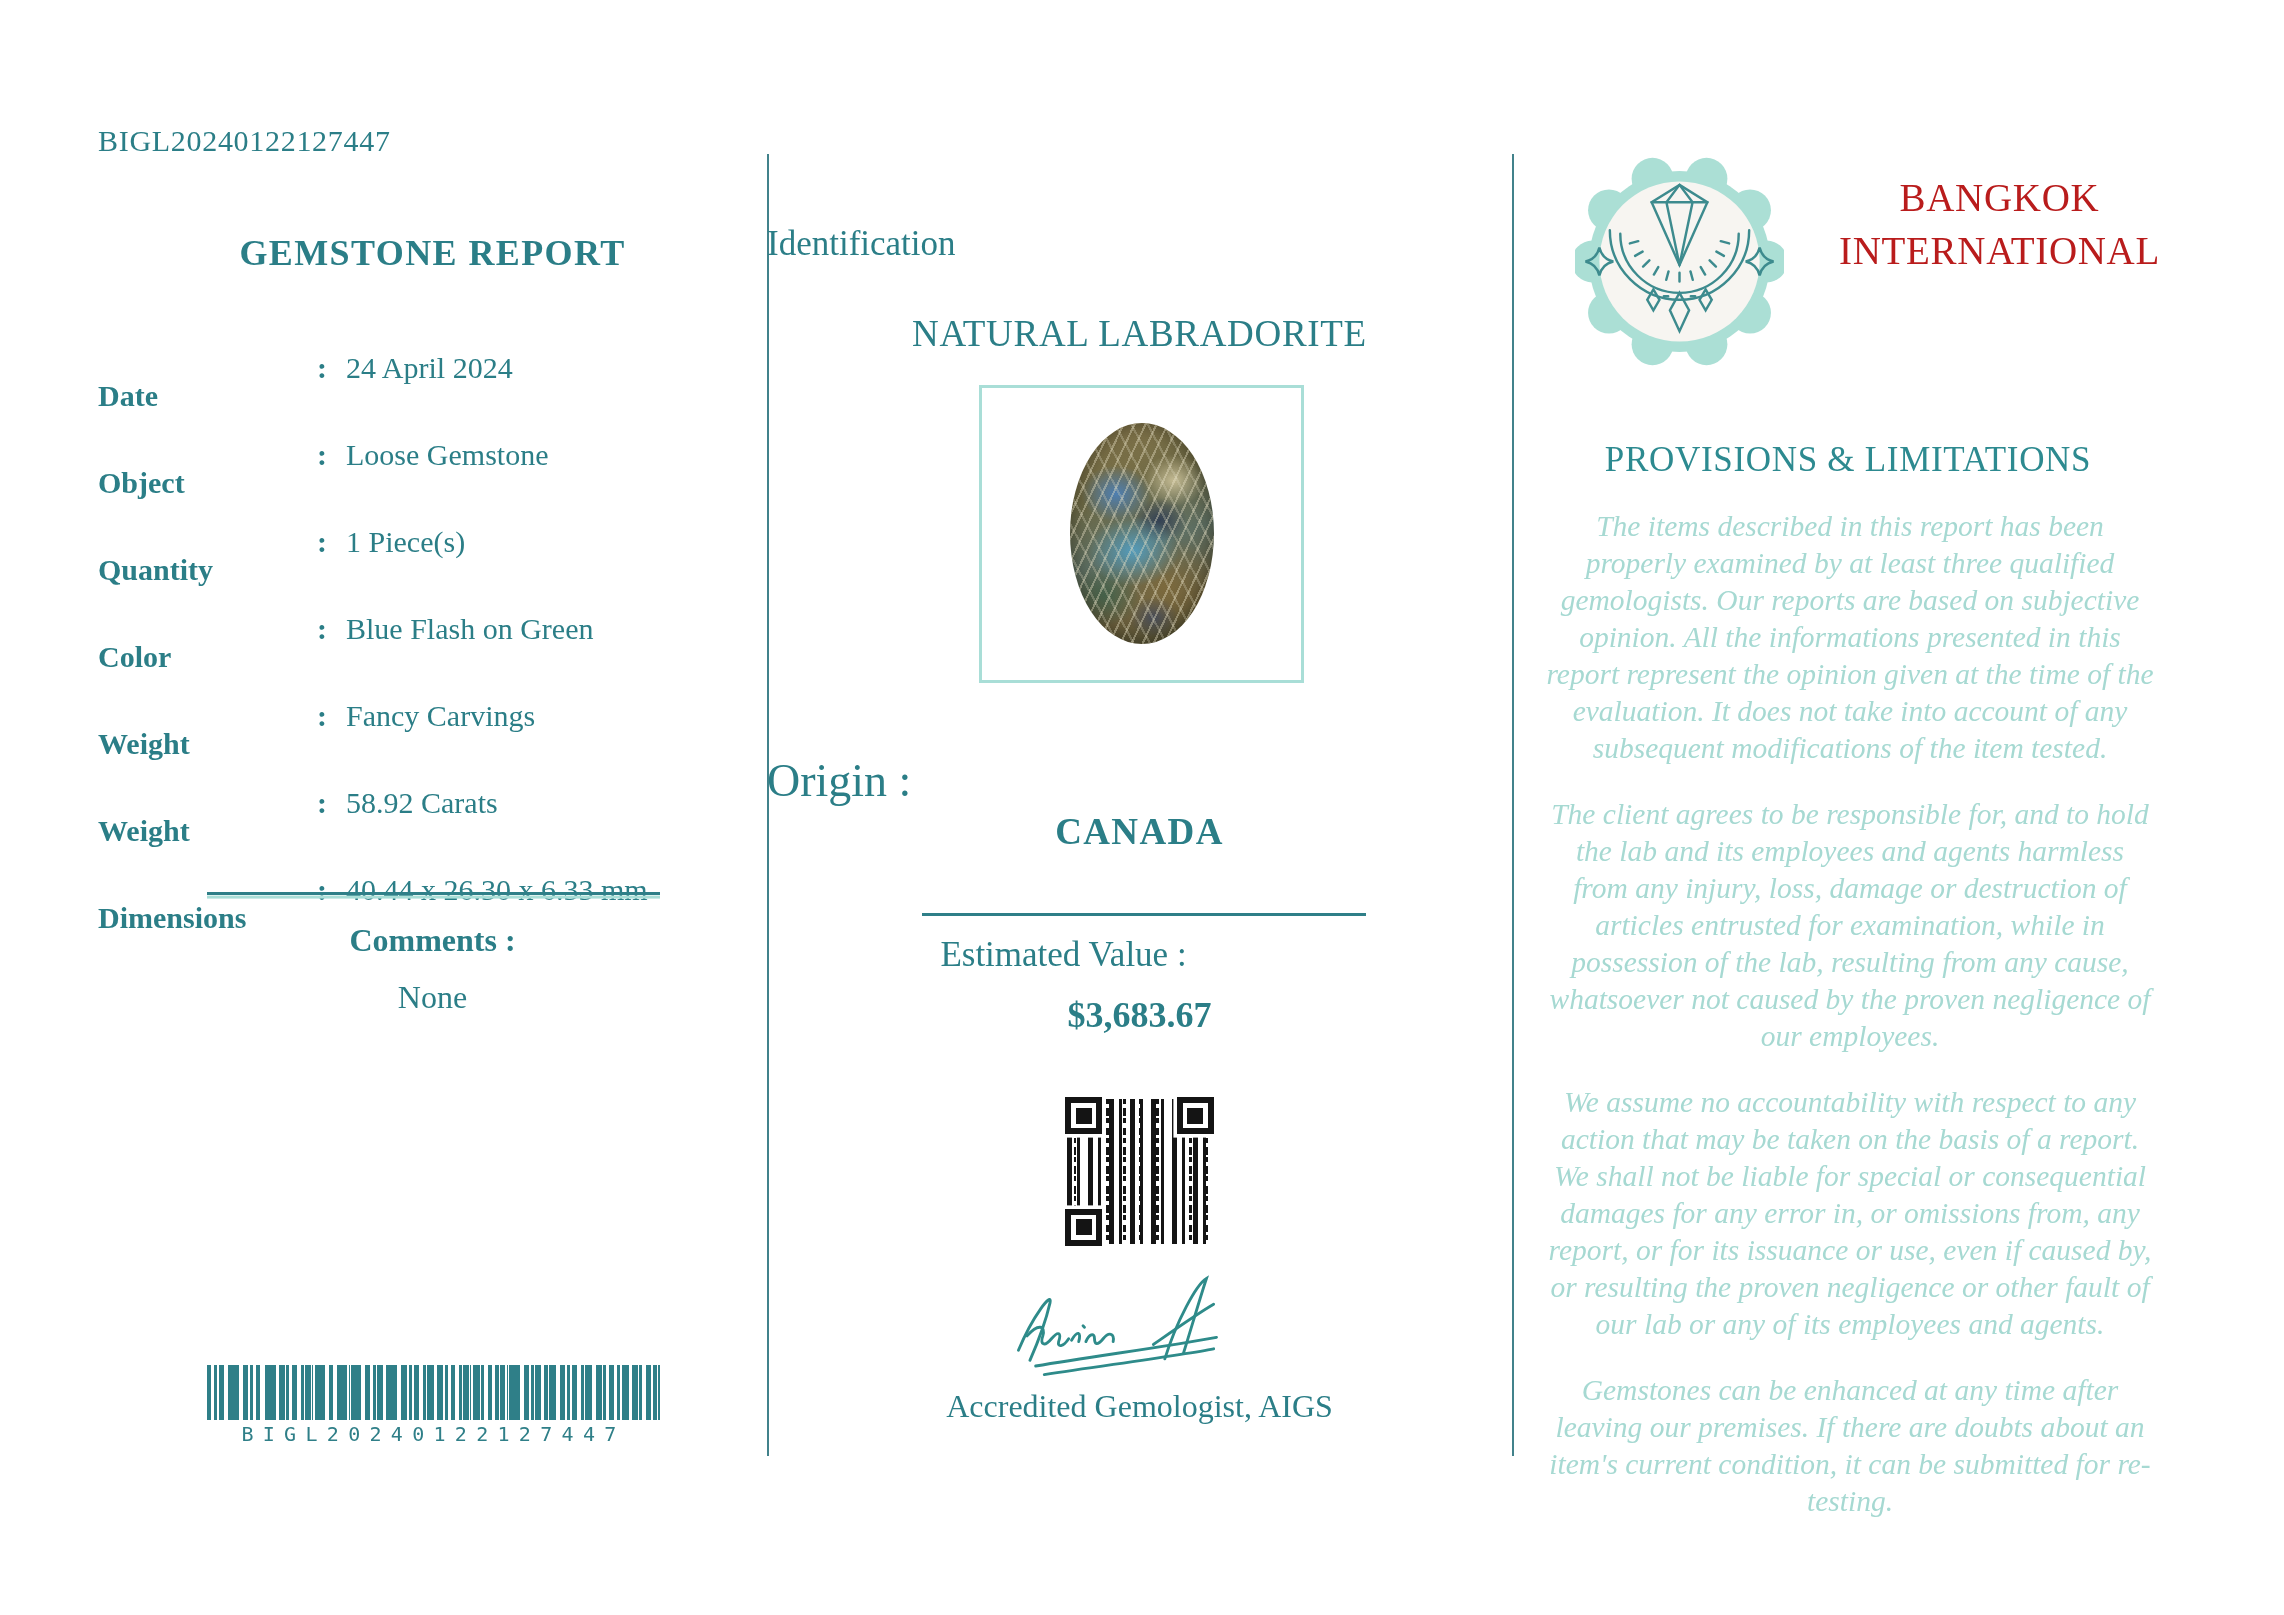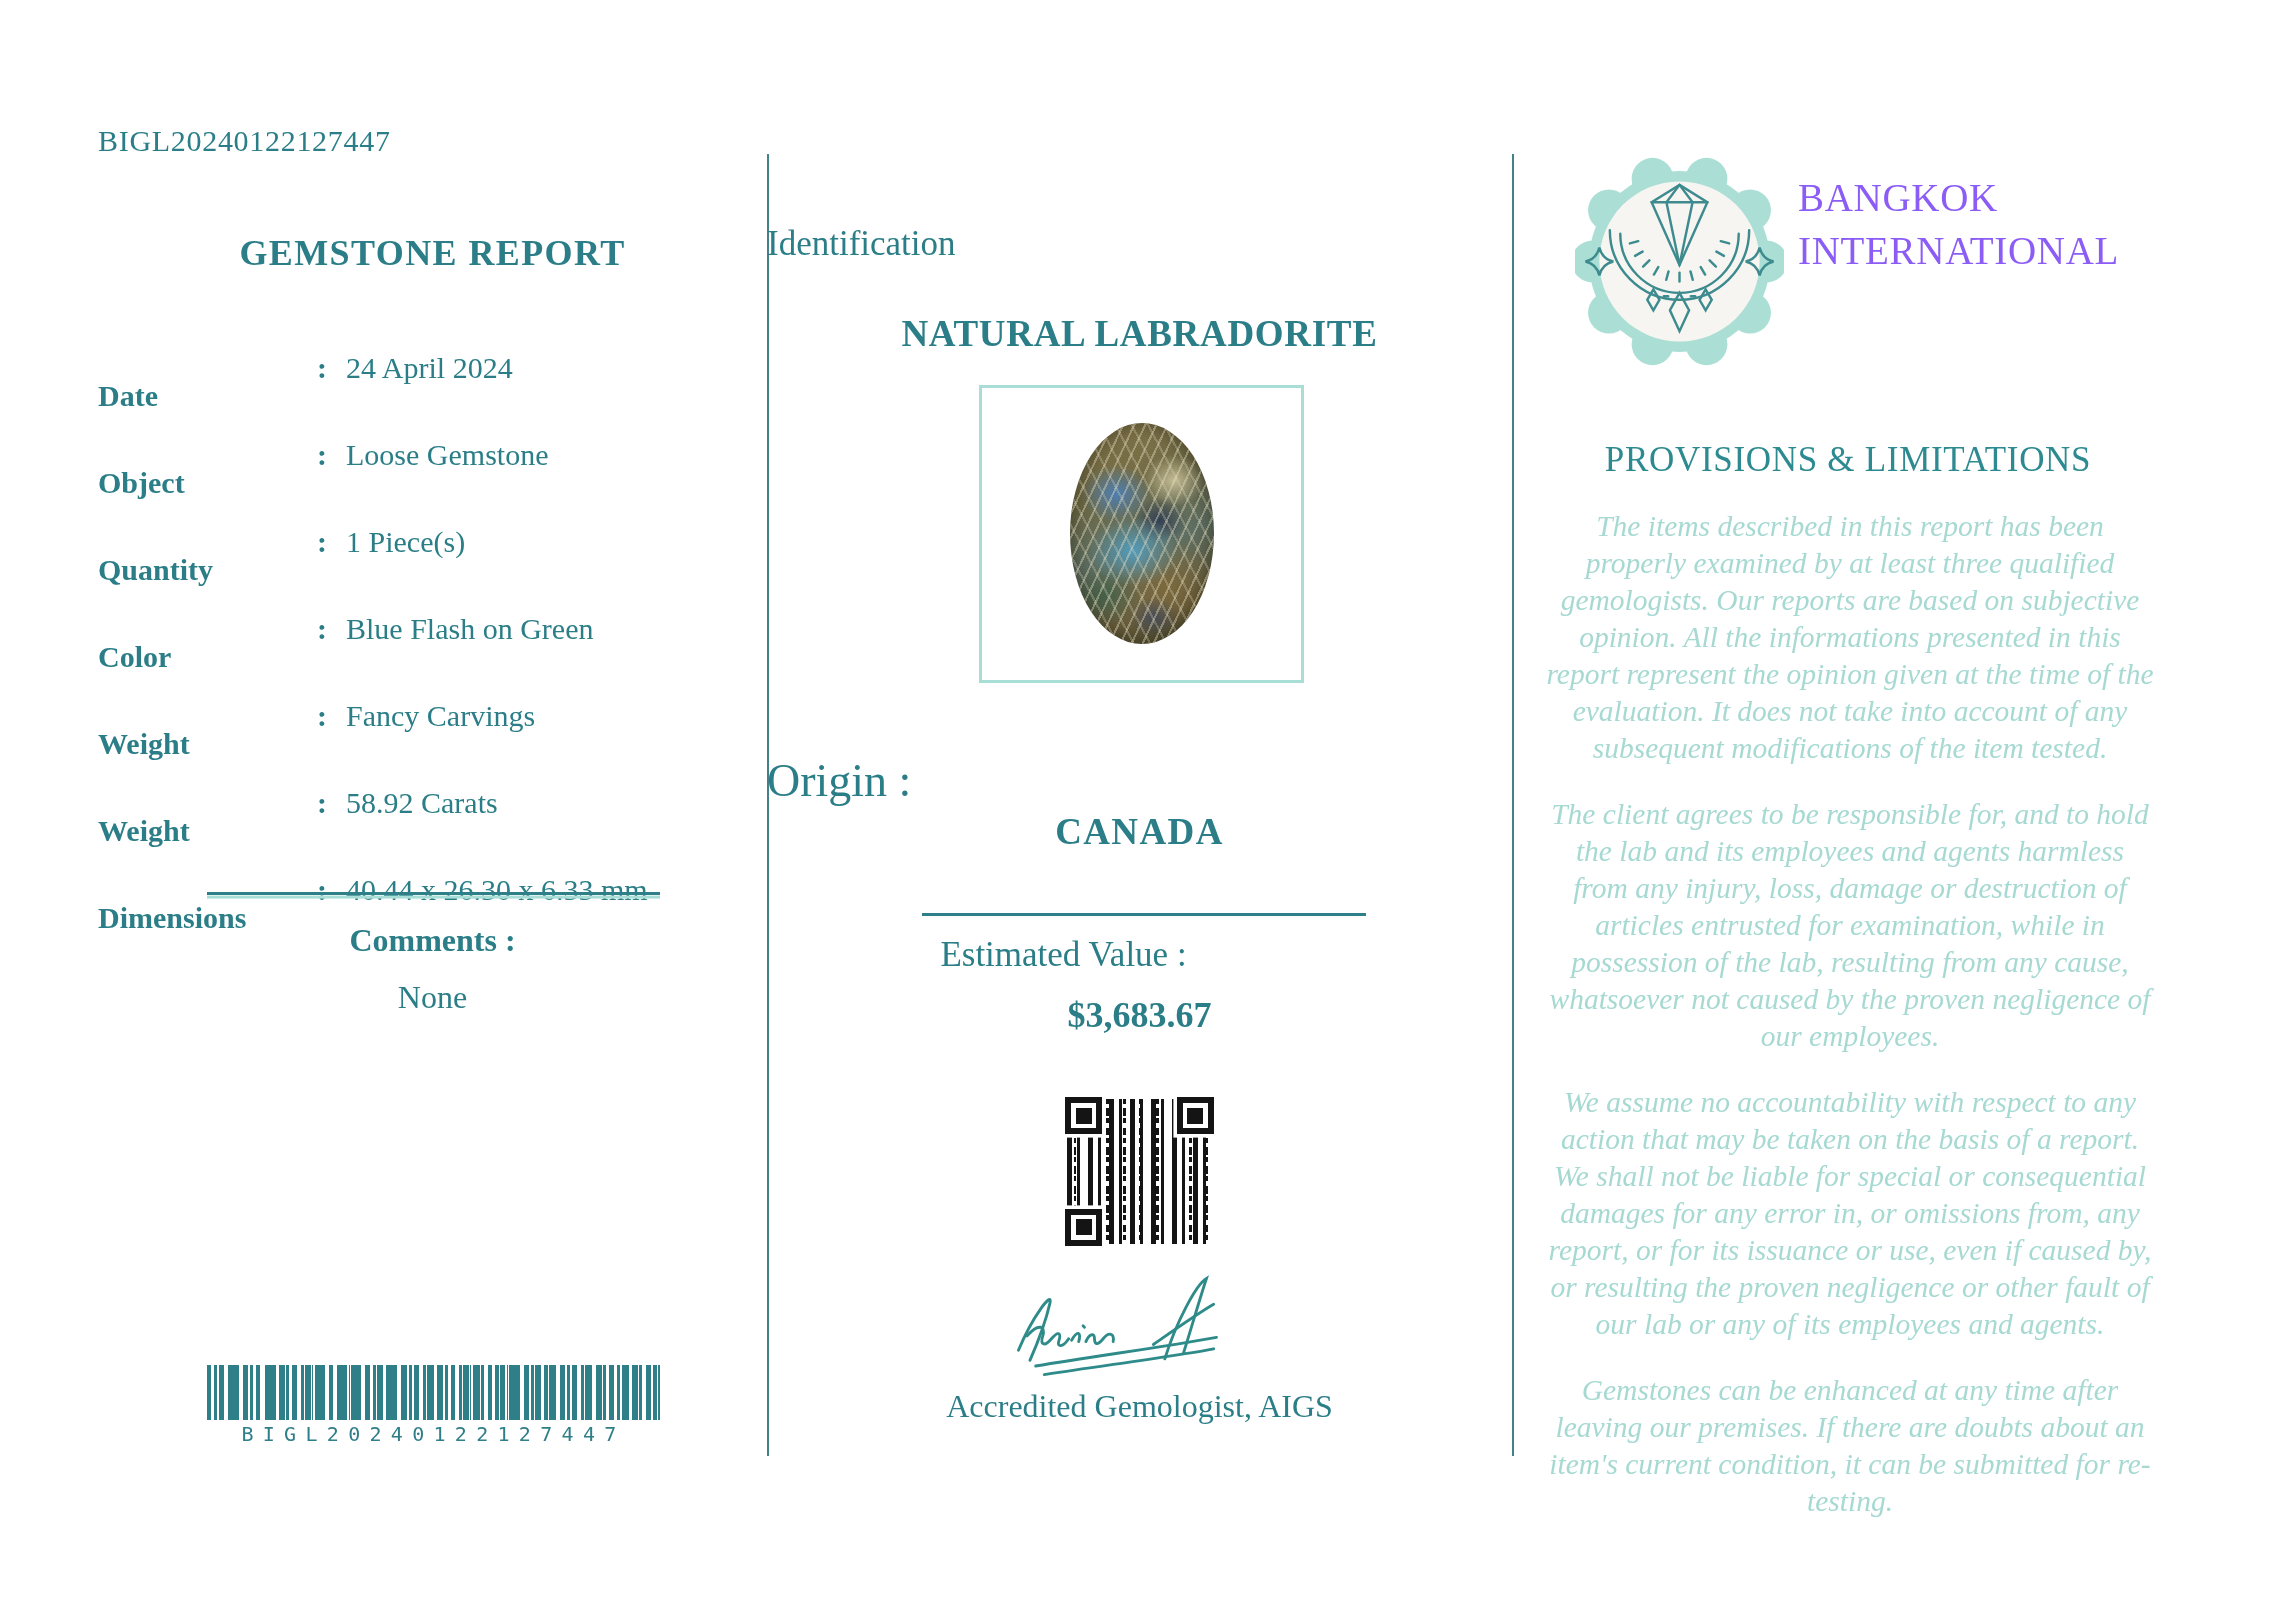--- a/index.html
+++ b/index.html
@@ -48,21 +48,21 @@
       repeating-linear-gradient(90deg,#2f7f88 0 4.3px,rgba(0,0,0,0) 4.3px 12.2px),
       repeating-linear-gradient(90deg,rgba(0,0,0,0) 0 2.2px,#2f7f88 2.2px 3.6px,rgba(0,0,0,0) 3.6px 9.3px);
   }
   .barcode-text{
     position:absolute;left:207px;top:1422px;width:453px;text-align:center;
     font-family:"DejaVu Sans Mono",monospace;font-size:20px;letter-spacing:9.3px;color:#2f7f88;
     white-space:nowrap;
   }
   .ident-heading{position:absolute;left:767px;top:224px;width:745px;text-align:left;font-size:35px;}
   .gem-name{position:absolute;left:767px;top:312px;width:745px;text-align:center;
-    font-size:37px;font-weight:bold;letter-spacing:0.7px;}
+    font-size:37px;font-weight:normal;letter-spacing:0.7px;}
   .photo-frame{
     position:absolute;left:979px;top:385px;width:319px;height:292px;
     border:3.6px solid #a9ded7;background:#ffffff;
   }
   .gem-photo{
     position:absolute;left:88px;top:35px;width:144px;height:221px;border-radius:50%;
     background:
       radial-gradient(50px 40px at 32% 32%, rgba(72,130,196,0.85), rgba(0,0,0,0) 70%),
       radial-gradient(65px 50px at 44% 58%, rgba(80,170,215,0.75), rgba(0,0,0,0) 70%),
       radial-gradient(40px 32px at 62% 44%, rgba(25,40,80,0.65), rgba(0,0,0,0) 70%),
@@ -103,22 +103,22 @@
   .finder::after{content:"";position:absolute;inset:4.3px;background:#141414;}
   .finder.tl{left:1.4px;top:1.4px;}
   .finder.tr{right:1.4px;top:1.4px;}
   .finder.bl{left:1.4px;bottom:1.4px;}
   .signature{position:absolute;left:995px;top:1267px;width:288px;height:122px;}
   .gemologist{position:absolute;left:767px;top:1388px;width:745px;text-align:center;font-size:32px;}
 
   
   .logo{position:absolute;left:1575px;top:157px;width:209px;height:209px;}
   .lab-name{
-    position:absolute;left:1798px;top:171px;width:403px;
-    font-size:39px;line-height:53px;color:#8b5cf6;letter-spacing:0.7px;
+    position:absolute;left:1798px;top:171px;width:403px;text-align:center;
+    font-size:39px;line-height:53px;color:#b91c1c;letter-spacing:0.7px;
   }
   .provisions-heading{
     position:absolute;left:1539px;top:440px;width:618px;text-align:center;
     font-size:35px;letter-spacing:0.7px;color:#2d8a90;
   }
   .provisions{
     position:absolute;left:1546px;top:508px;width:608px;text-align:center;
     font-style:italic;font-size:29.5px;line-height:37px;color:#a6d9d2;
   }
   .provisions p{margin:0 0 29px 0;}

